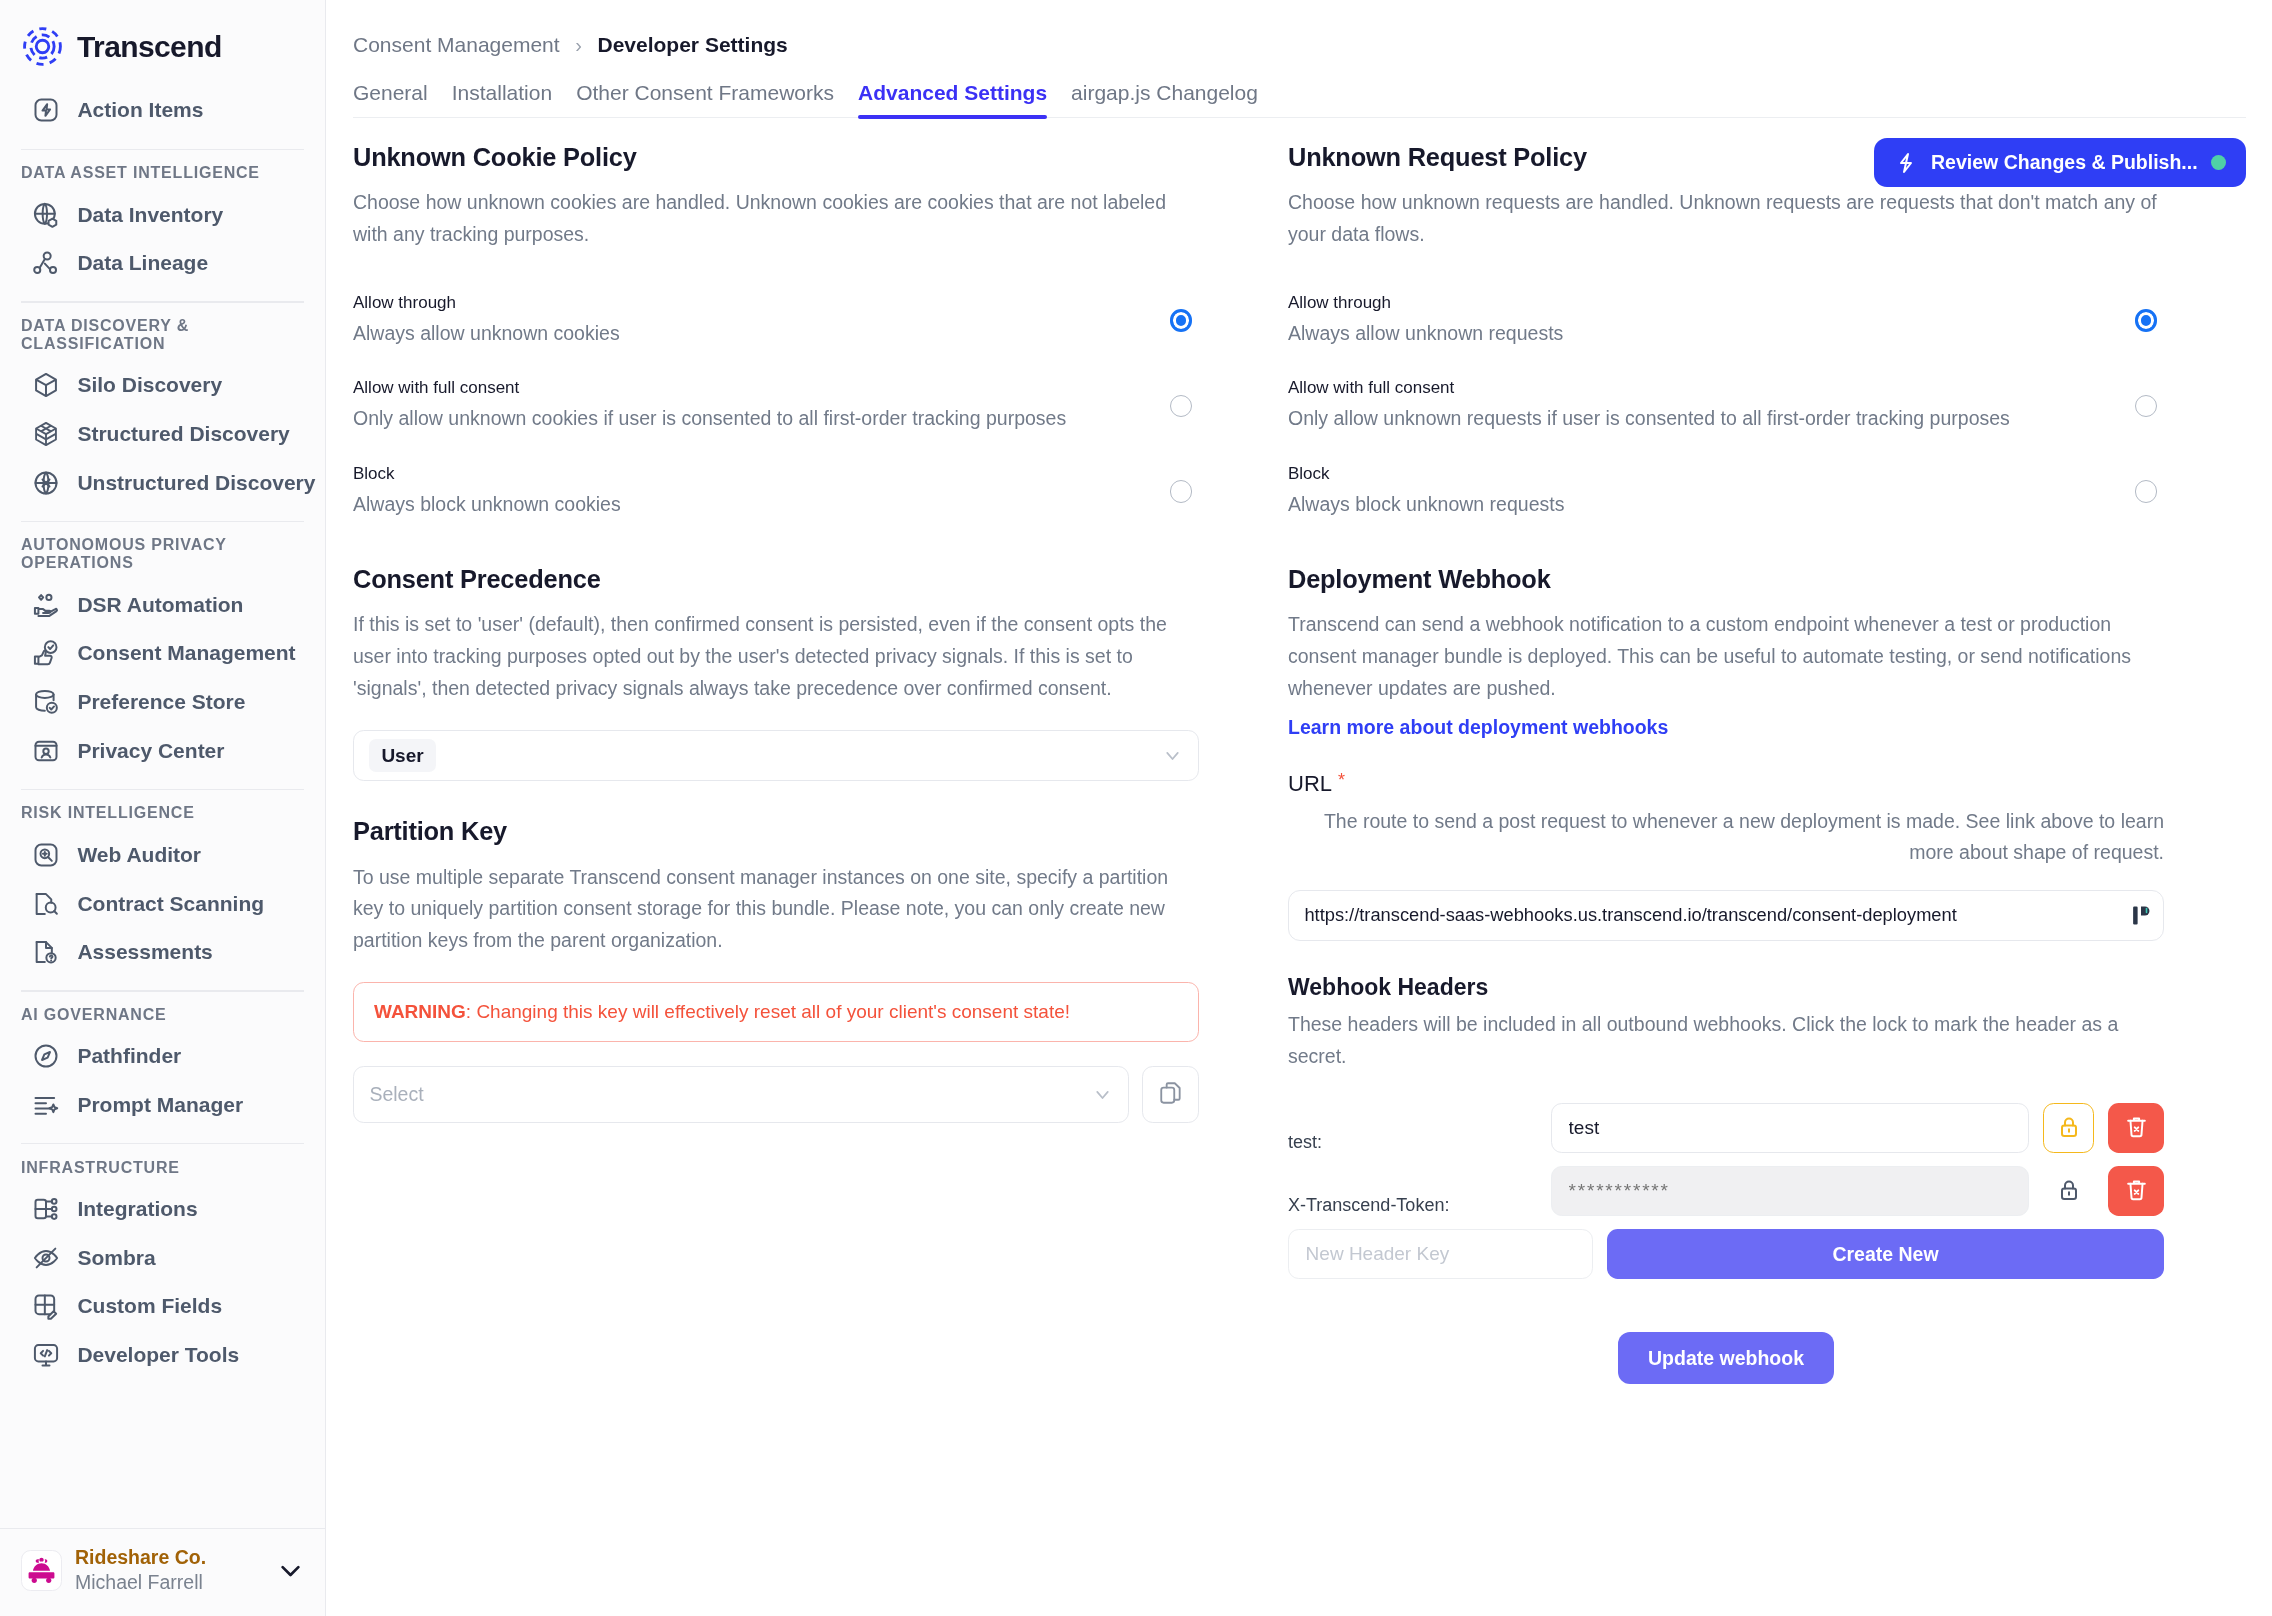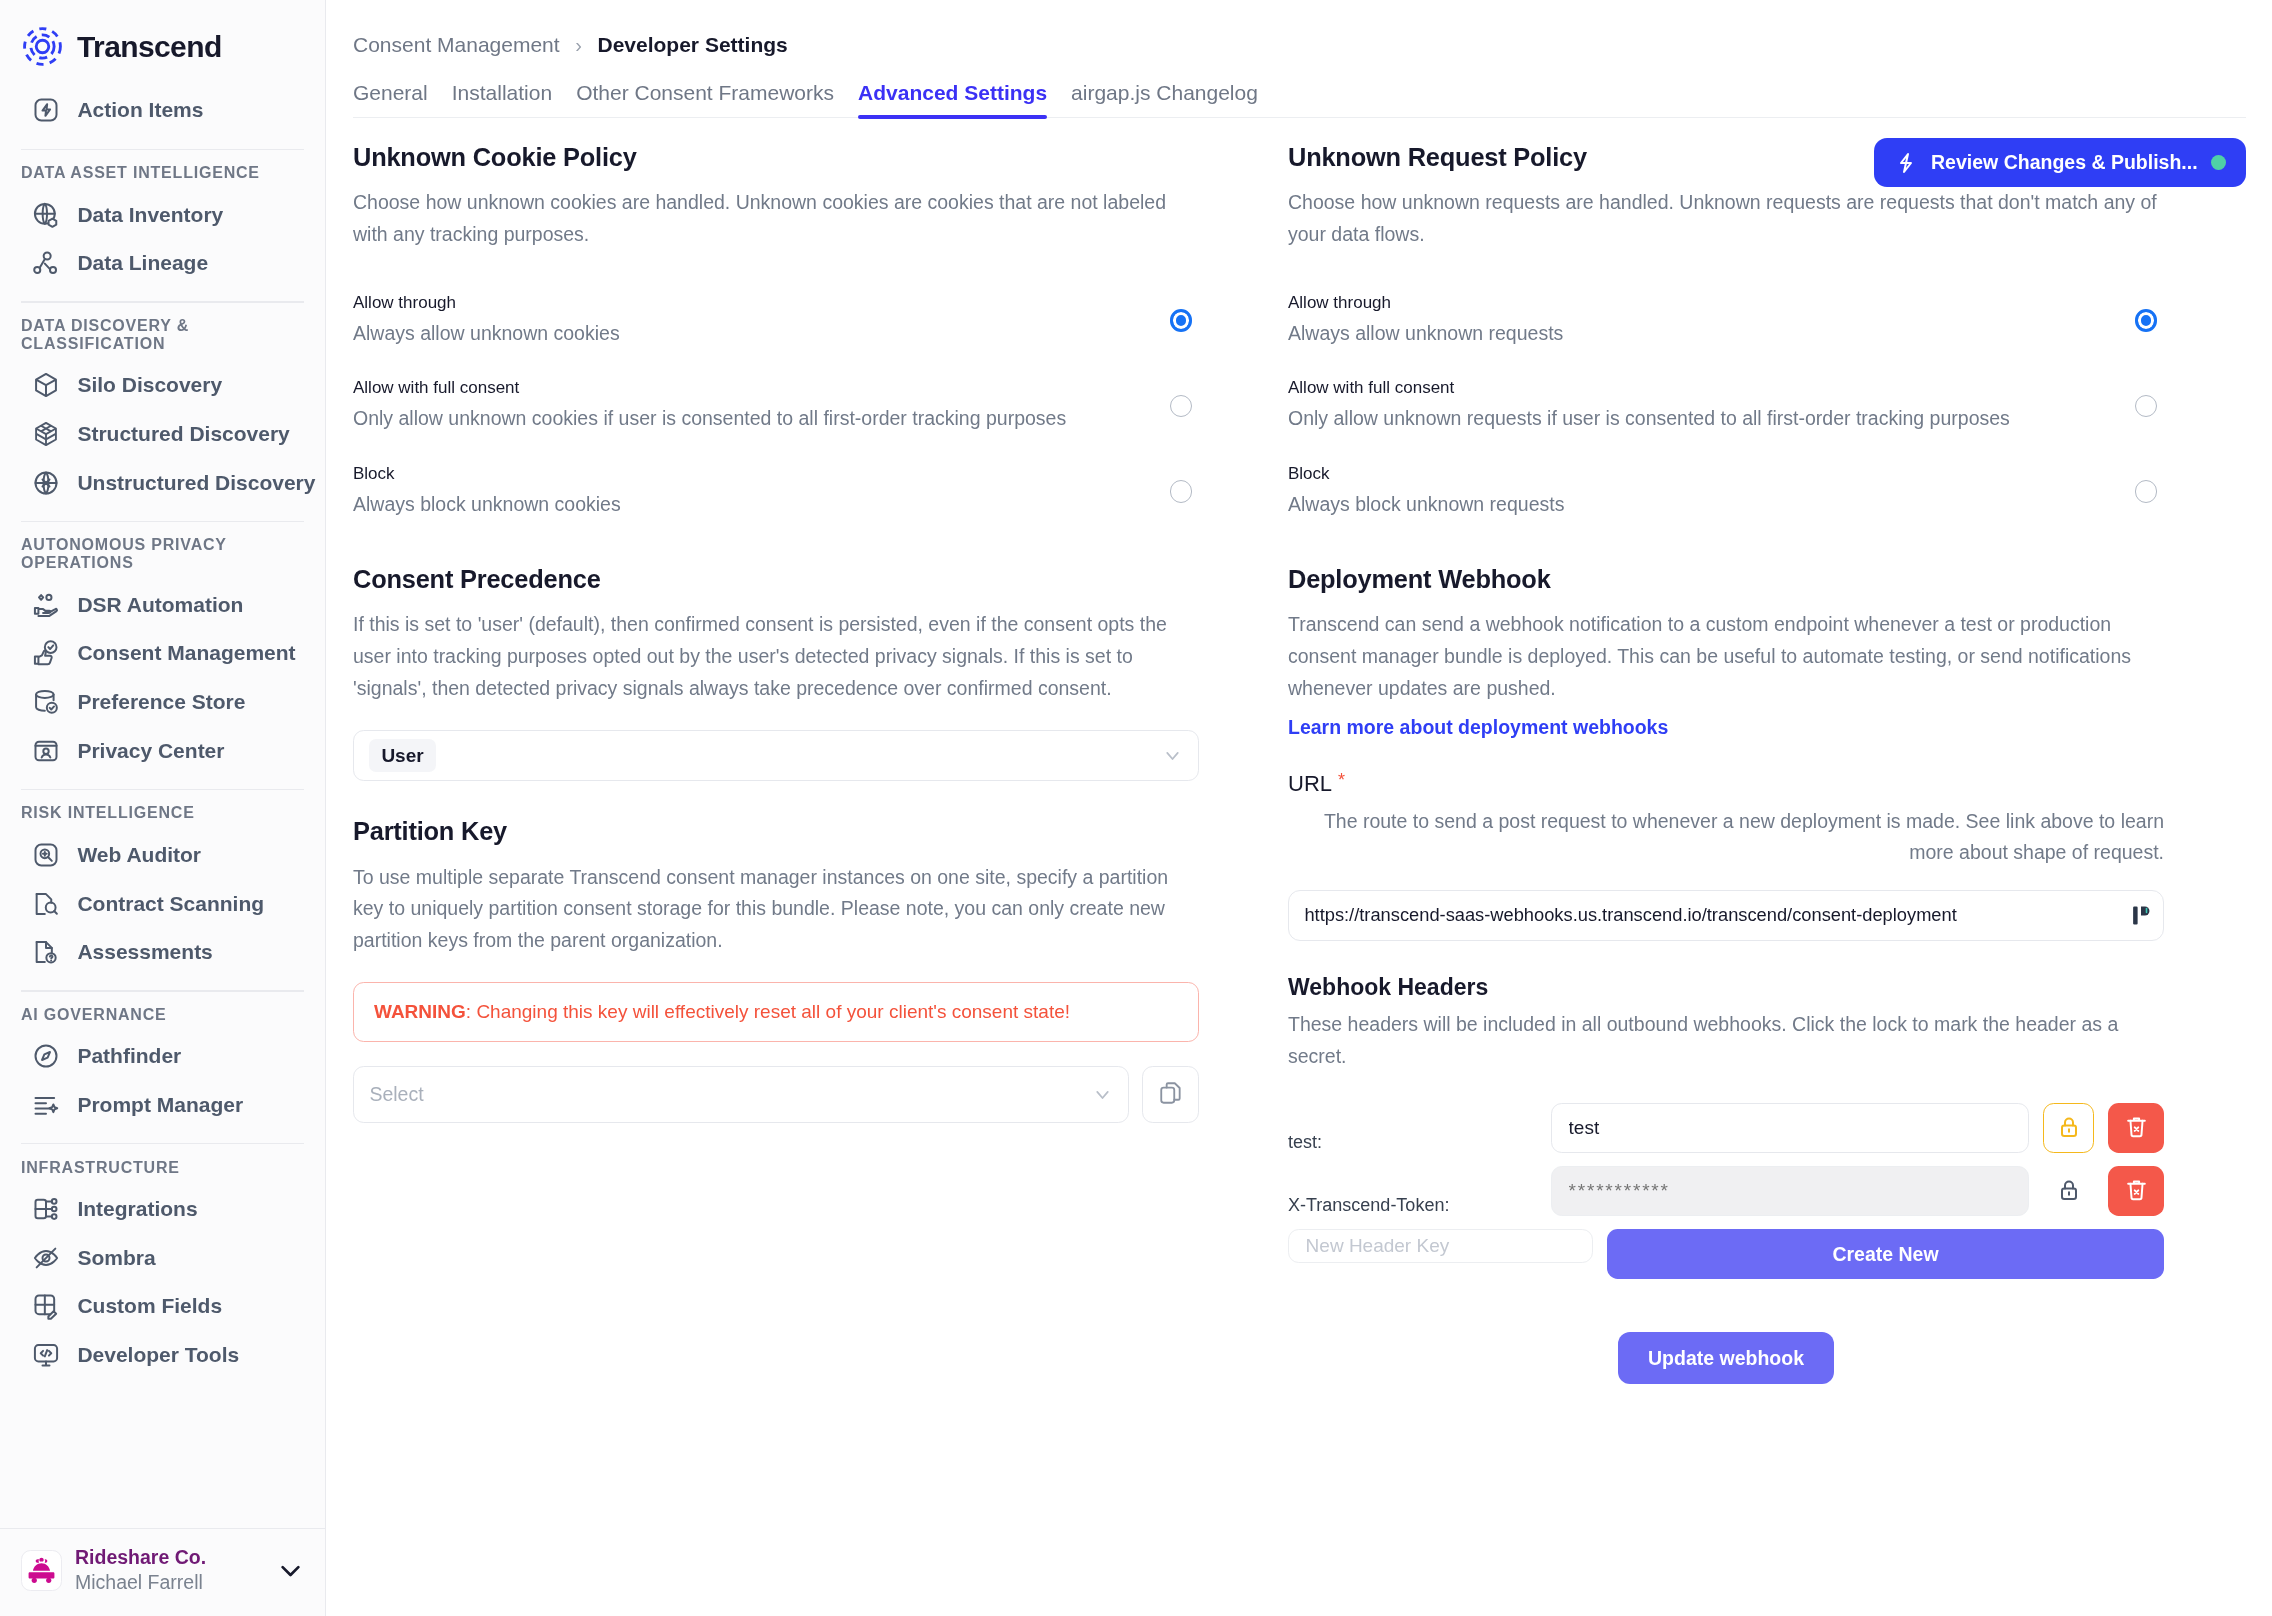--- a/index.html
+++ b/index.html
@@ -49,21 +49,21 @@
     padding: 16.6px 21px 21px 21px;
     display: flex; align-items: center; gap: 13px;
     cursor: pointer;
   }
   .org-avatar {
     width: 41px; height: 41px; border-radius: 9.5px; flex: 0 0 41px;
     background: #ffffff; border: 0.6px solid #ececf1;
     display:flex; align-items:center; justify-content:center;
   }
   .org-meta { flex: 1 1 auto; min-width: 0; }
-  .org-name { font-size: 19.5px; font-weight: 700; color: #701a75; line-height: 1.25; }
+  .org-name { font-size: 19.5px; font-weight: 700; color: #a16207; line-height: 1.25; }
   .org-user { font-size: 19.5px; font-weight: 400; color: #7a828f; line-height: 1.3; }
   .org-caret { width: 27px; height: 27px; flex: 0 0 27px; }
 
   
   .main { flex: 1 1 auto; position: relative; background: #fff; overflow: hidden; }
   .crumbs {
     display: flex; align-items: center; gap: 12px;
     padding: 33px 0 0 27px; font-size: 21px;
   }
   .crumb-root { color: #6f7786; font-weight: 400; cursor: pointer; }
@@ -201,21 +201,21 @@
   .btn-lock-plain {
     width: 51px; height: 50px; flex: 0 0 51px; border: none; border-radius: 10.7px;
     background: transparent; display:flex; align-items:center; justify-content:center; cursor:pointer;
   }
   .btn-trash {
     width: 56px; height: 50px; flex: 0 0 56px; border: none; border-radius: 10.7px;
     background: #f4584a; display:flex; align-items:center; justify-content:center; cursor:pointer;
   }
   .newhdr-row { display: flex; gap: 14px; margin-top: 6px; }
   .newhdr-input {
-    width: 305px; flex: 0 0 305px; height: 34px; border: 1.2px solid #eceef1; border-radius: 10.7px;
+    width: 305px; flex: 0 0 305px; height: 50px; border: 1.2px solid #eceef1; border-radius: 10.7px;
     background: #fff; padding: 0 16.6px; font-size: 19px; outline: none;
     font-family: "Liberation Sans", sans-serif; color: #17192b;
   }
   .newhdr-input::placeholder { color: #c3c8d1; }
   .btn-primary {
     flex: 1 1 auto; height: 50px; border: none; border-radius: 10.7px;
     background: #6c6bf5; color: #fff; font-size: 19.5px; font-weight: 700;
     cursor: pointer; font-family: "Liberation Sans", sans-serif;
   }
   .update-wrap { display: flex; justify-content: center; margin-top: 53px; }

